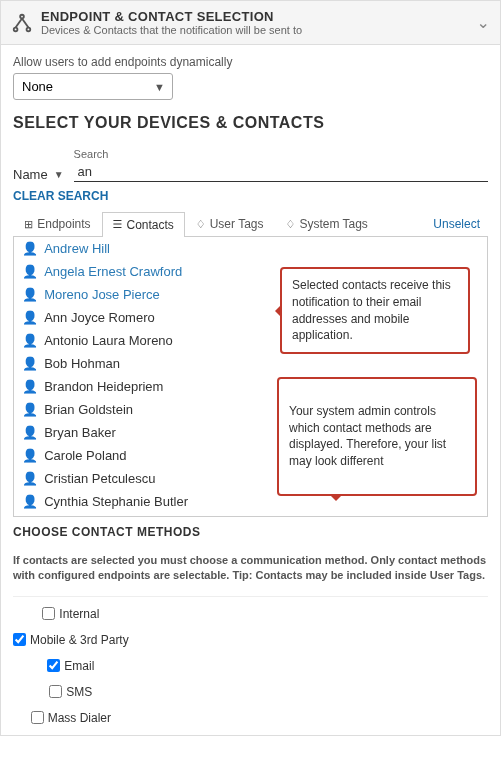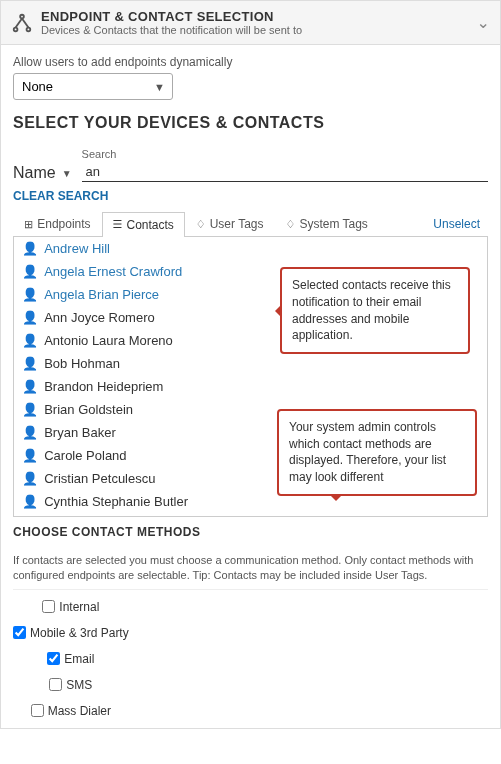--- a/index.html
+++ b/index.html
@@ -97,21 +97,21 @@
       align-items: flex-end;
       gap: 10px;
       margin-bottom: 6px;
     }
     .search-left {
       display: flex;
       align-items: center;
       gap: 6px;
     }
     .name-label {
-      font-size: 16px;
+      font-size: 13px;
       color: #333;
     }
     .dropdown-arrow {
       font-size: 10px;
       color: #555;
     }
     .search-field-group {
       display: flex;
       flex-direction: column;
       flex: 1;
@@ -231,21 +231,21 @@
     }
 
     .tooltip-box-2 {
       position: absolute;
       right: 10px;
       bottom: 20px;
       width: 200px;
       background: #fff;
       border: 2px solid #c0392b;
       border-radius: 4px;
-      padding: 8px 10px;
+      padding: 24px 10px;
       font-size: 12px;
       color: #333;
       line-height: 1.4;
       z-index: 10;
     }
     .tooltip-box-2::after {
       content: '';
       position: absolute;
       left: 50px;
       bottom: -14px;
@@ -261,21 +261,22 @@
       text-transform: uppercase;
       margin-bottom: 14px;
     }
 
     .methods-description {
       font-size: 11px;
       color: #555;
       margin-bottom: 10px;
       line-height: 1.4;
       border-bottom: 1px solid #eee;
-      padding-bottom: 5px;
+      padding-bottom: 12px;
+      font-weight: bold;
     }
 
     .checkboxes-row {
       display: flex;
       align-items: center;
       gap: 12px;
       flex-wrap: wrap;
     }
     .checkbox-item {
       display: flex;
@@ -373,21 +374,21 @@
           <div class="contact-item">
       <span class="contact-icon">👤</span>
       <span class="contact-name selected">Andrew Hill</span>
     </div>
           <div class="contact-item">
       <span class="contact-icon">👤</span>
       <span class="contact-name selected">Angela Ernest Crawford</span>
     </div>
           <div class="contact-item">
       <span class="contact-icon">👤</span>
-      <span class="contact-name selected">Angela Brian Pierce</span>
+      <span class="contact-name selected">Moreno Jose Pierce</span>
     </div>
           <div class="contact-item">
       <span class="contact-icon">👤</span>
       <span class="contact-name normal">Ann Joyce Romero</span>
     </div>
           <div class="contact-item">
       <span class="contact-icon">👤</span>
       <span class="contact-name normal">Antonio Laura Moreno</span>
     </div>
           <div class="contact-item">

